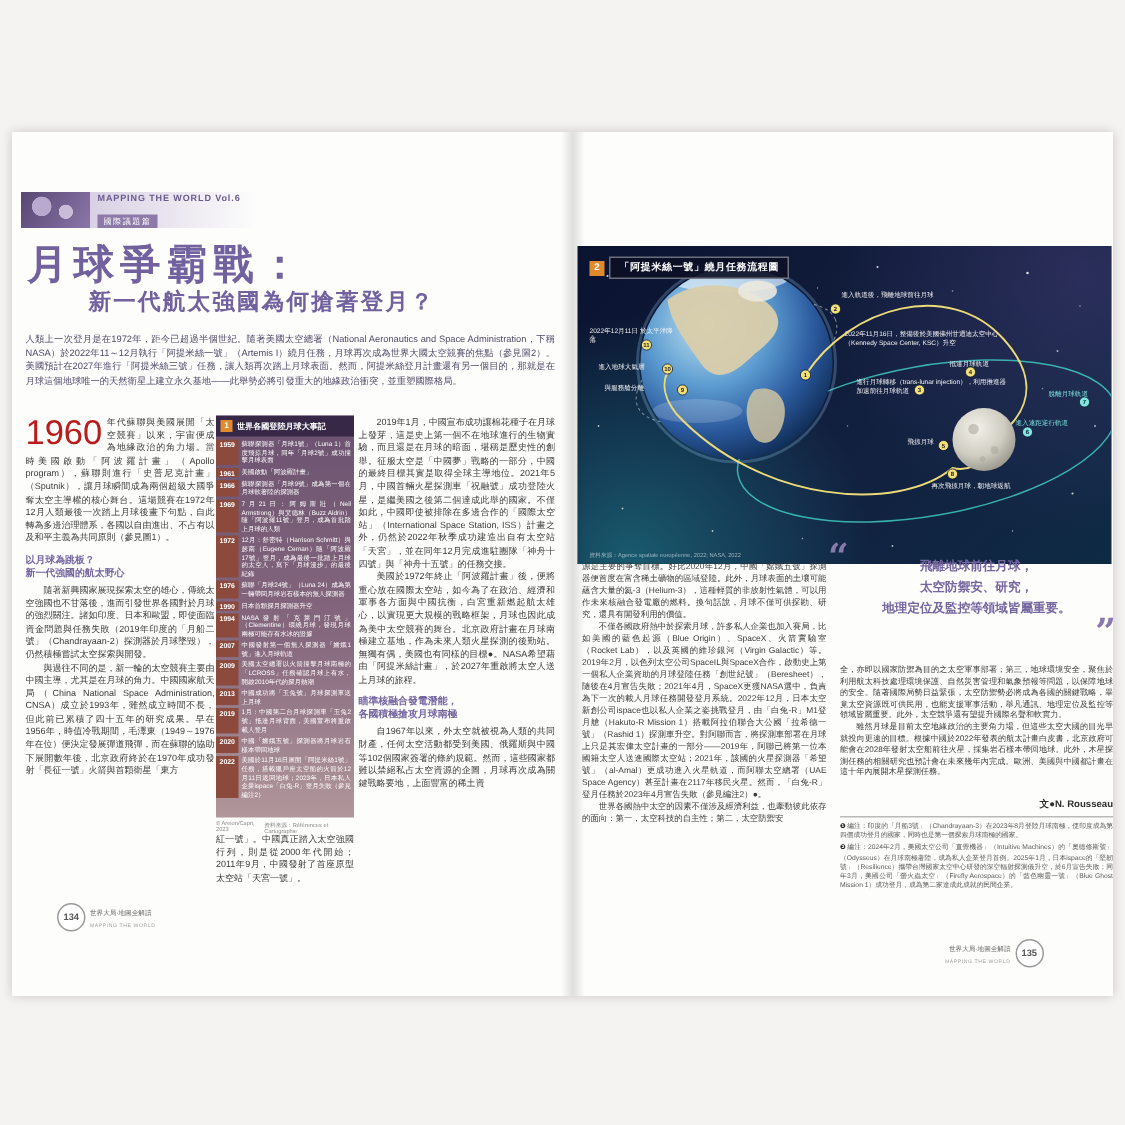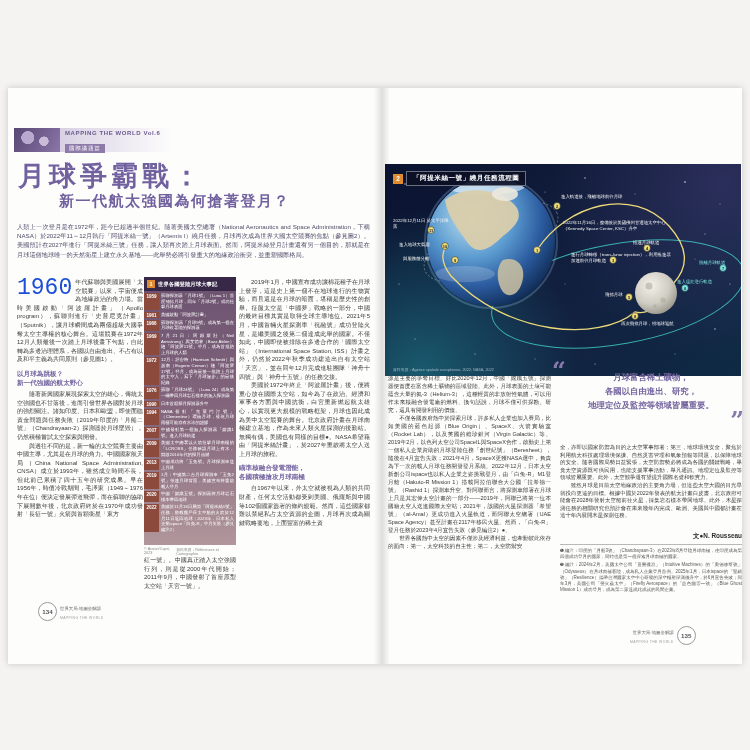--- a/index.html
+++ b/index.html
@@ -28,22 +28,22 @@
             letter-spacing:1.5px; font-family:"DejaVu Serif","Liberation Serif",serif;margin-left:40px; }
   .intro  { position:absolute; left:9px; top:134px; width:353px; font-size:6.2px; line-height:9.2px;
             color:#524b68; text-align:justify; }
 
   
   .bodytxt { font-size:6px; line-height:8.6px; color:#3b3b3b; text-align:justify; }
   .bodytxt p { margin:0; text-indent:2em; }
   .bodytxt p.nofirst { text-indent:0; }
   .col1 { position:absolute; left:9px;  top:190px; width:126px; }
   .col3 { position:absolute; left:231px; top:190px; width:131px; }
-  .dropcap { float:left; font-size:23px; line-height:19px; color:#1d4ed8; margin:1px 3px 0 0;
-             font-family:Liberation Mono, monospace; }
+  .dropcap { float:left; font-size:23px; line-height:19px; color:#b91c1c; margin:1px 3px 0 0;
+             font-family:Liberation Sans, sans-serif; }
   .subhead { color:#7566a0; font-weight:bold; font-size:6.6px; line-height:9px; margin:5px 0 3px;
              text-indent:0; }
 
   
   .timelinebox { position:absolute; left:136px; top:189px; width:92px; height:268px; overflow:hidden;
       background:linear-gradient(180deg,#6b5270 0%,#86687e 55%,#b1979b 100%); }
   .tl-title { background:#372848; color:#fff; font-size:5.4px; font-weight:bold; padding:3px;
               display:flex; gap:3px; align-items:center; }
   .tl-badge { background:#e08a2e; color:#fff; width:8px; height:8px; flex:none; font-size:5.5px;
               display:inline-flex; align-items:center; justify-content:center; }
@@ -353,22 +353,22 @@
     </div>
 
     <div class="colA">
       <p class="nofirst">源是主要的爭奪目標。好比2020年12月，中國「嫦娥五號」探測器便首度在富含稀土礦物的區域登陸。此外，月球表面的土壤可能蘊含大量的氦-3（Helium-3），這種輕質的非放射性氣體，可以用作未來核融合發電廠的燃料。換句話說，月球不僅可供探勘、研究，還具有開發利用的價值。</p>
       <p>不僅各國政府熱中於探索月球，許多私人企業也加入賽局，比如美國的藍色起源（Blue Origin）、SpaceX、火箭實驗室（Rocket Lab），以及英國的維珍銀河（Virgin Galactic）等。2019年2月，以色列太空公司SpaceIL與SpaceX合作，啟動史上第一個私人企業資助的月球登陸任務「創世紀號」（Beresheet），隨後在4月宣告失敗；2021年4月，SpaceX更獲NASA選中，負責為下一次的載人月球任務開發登月系統。2022年12月，日本太空新創公司ispace也以私人企業之姿挑戰登月，由「白兔-R」M1登月艙（Hakuto-R Mission 1）搭載阿拉伯聯合大公國「拉希德一號」（Rashid 1）探測車升空。對阿聯而言，將探測車部署在月球上只是其宏偉太空計畫的一部分——2019年，阿聯已將第一位本國籍太空人送進國際太空站；2021年，該國的火星探測器「希望號」（al-Amal）更成功進入火星軌道，而阿聯太空總署（UAE Space Agency）甚至計畫在2117年移民火星。然而，「白兔-R」登月任務於2023年4月宣告失敗（參見編注2）●。</p>
       <p>世界各國熱中太空的因素不僅涉及經濟利益，也牽動彼此依存的面向：第一，太空科技的自主性；第二，太空防禦安</p>
     </div>
 
     <div class="quote">
       <span class="qmark qopen">“</span>
-      <span>月球富含稀土礦物，</span><br>
-      <span>各國以自由進出、研究，</span><br>
+      <span>飛離地球前往月球，</span><br>
+      <span>太空防禦安、研究，</span><br>
       <span>地理定位及監控等領域皆屬重要。</span>
       <span class="qmark qclose">”</span>
     </div>
 
     <div class="colB">
       <p class="nofirst">全，亦即以國家防禦為目的之太空軍事部署；第三，地球環境安全，聚焦於利用航太科技處理環境保護、自然災害管理和氣象預報等問題，以保障地球的安全。隨著國際局勢日益緊張，太空防禦勢必將成為各國的關鍵戰略，畢竟太空資源既可供民用，也能支援軍事活動，舉凡通訊、地理定位及監控等領域皆屬重要。此外，太空競爭還有望提升國際名聲和軟實力。</p>
       <p>雖然月球是目前太空地緣政治的主要角力場，但這些太空大國的目光早就投向更遠的目標。根據中國於2022年發表的航太計畫白皮書，北京政府可能會在2028年發射太空船前往火星，採集岩石樣本帶回地球。此外，木星探測任務的相關研究也預計會在未來幾年內完成。歐洲、美國與中國都計畫在這十年內展開木星探測任務。</p>
     </div>
 
     <div class="byline">文●N. Rousseau</div>

